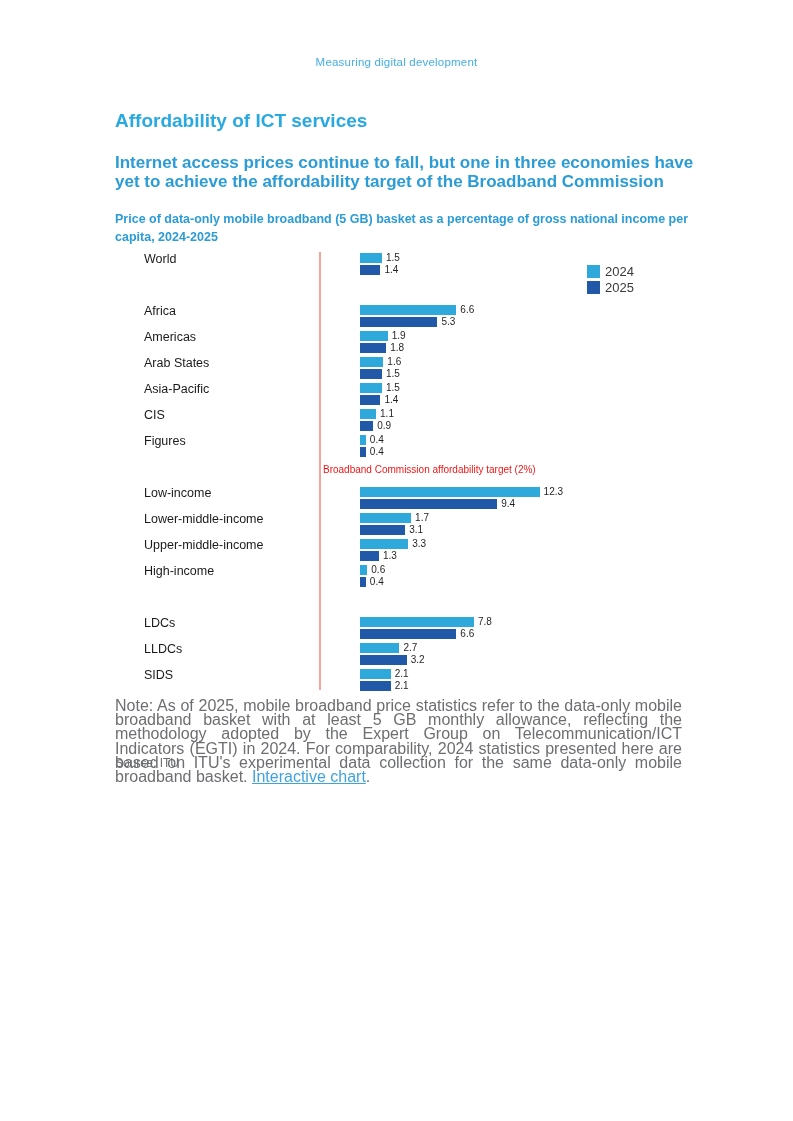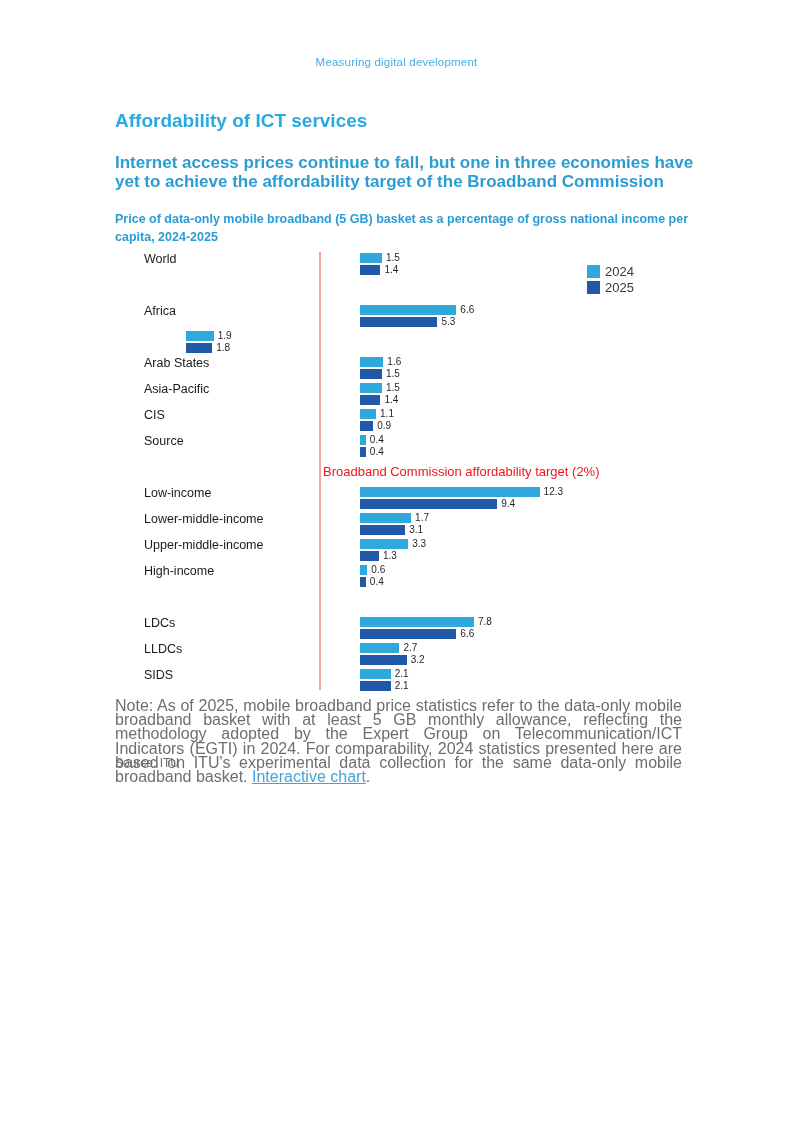--- a/index.html
+++ b/index.html
@@ -45,21 +45,21 @@
   .cbars { flex: 1; padding-top: 2px; margin-left: 42px; }
   .barline { height: 11px; display: flex; align-items: center; }
   .barline + .barline { margin-top: 1px; }
   .bar { height: 10px; flex: 0 0 auto; }
   .val {
     font-size: 10px; color: #231F20; margin-left: 4px; line-height: 10px;
     white-space: nowrap;
   }
   .targetlabel {
     position: absolute; left: 179px; top: 6px;
-    font-size: 13px; color: #F01616; white-space: nowrap;
+    font-size: 10px; color: #F01616; white-space: nowrap;
   }
   #legend { position: absolute; top: 253px; left: 587px; margin-top: 12px; }
   .legrow { display: flex; align-items: center; margin-bottom: 3px; }
   .swatch { width: 13px; height: 13px; margin-right: 5px; flex: 0 0 13px; }
   .legtext { font-size: 13px; color: #3A3A3A; line-height: 13px; }
   #note {
     position: absolute; top: 699px; left: 115px; width: 567px;
     font-size: 16px; color: #6D6E71; line-height: 14.2px; text-align: justify;
   }
   #note a { color: #41A3DE; text-decoration: underline; cursor: pointer; }
@@ -112,20 +112,21 @@
             <div class="bar" style="width: 96.36px; background: rgb(47, 168, 220);"></div>
             <span class="val">6.6</span>
           </div>
           <div class="barline">
             <div class="bar" style="width: 77.38px; background: rgb(33, 88, 168);"></div>
             <span class="val">5.3</span>
           </div>
         </div>
       </div>
       <div class="crow">
+        <div class="clabel">Americas</div>
         <div class="cbars">
           <div class="barline">
             <div class="bar" style="width: 27.74px; background: rgb(47, 168, 220);"></div>
             <span class="val">1.9</span>
           </div>
           <div class="barline">
             <div class="bar" style="width: 26.28px; background: rgb(33, 88, 168);"></div>
             <span class="val">1.8</span>
           </div>
         </div>
@@ -163,21 +164,21 @@
             <div class="bar" style="width: 16.06px; background: rgb(47, 168, 220);"></div>
             <span class="val">1.1</span>
           </div>
           <div class="barline">
             <div class="bar" style="width: 13.14px; background: rgb(33, 88, 168);"></div>
             <span class="val">0.9</span>
           </div>
         </div>
       </div>
       <div class="crow">
-        <div class="clabel">Source</div>
+        <div class="clabel">Figures</div>
         <div class="cbars">
           <div class="barline">
             <div class="bar" style="width: 5.84px; background: rgb(47, 168, 220);"></div>
             <span class="val">0.4</span>
           </div>
           <div class="barline">
             <div class="bar" style="width: 5.84px; background: rgb(33, 88, 168);"></div>
             <span class="val">0.4</span>
           </div>
         </div>

